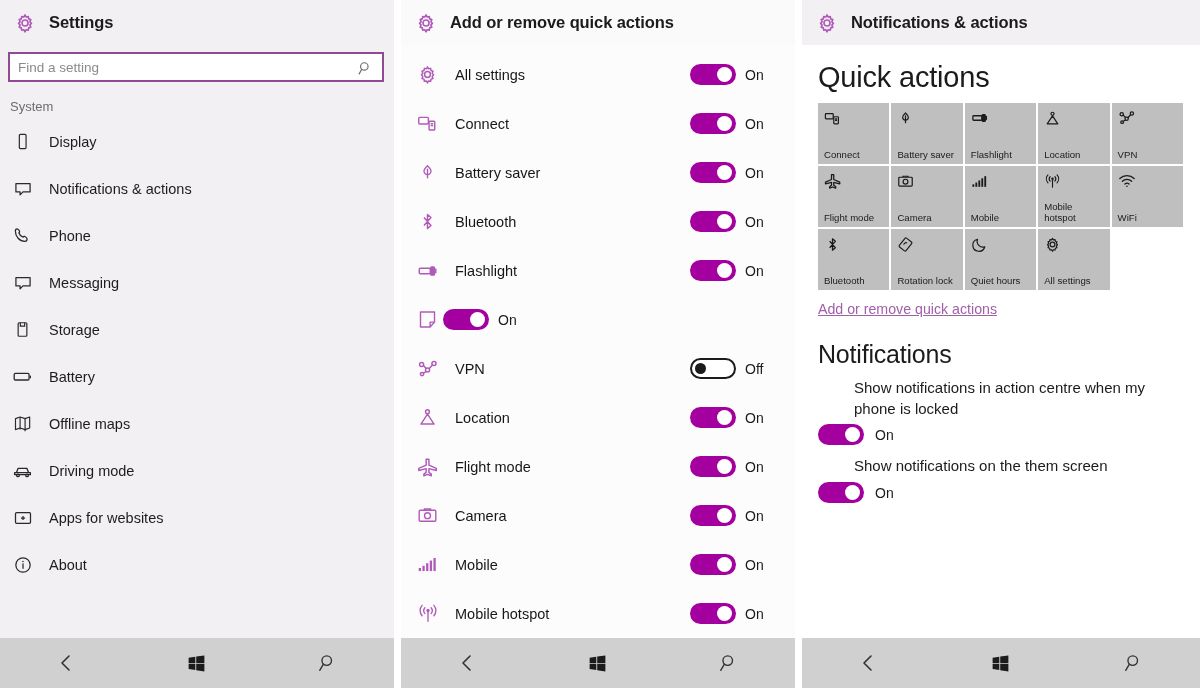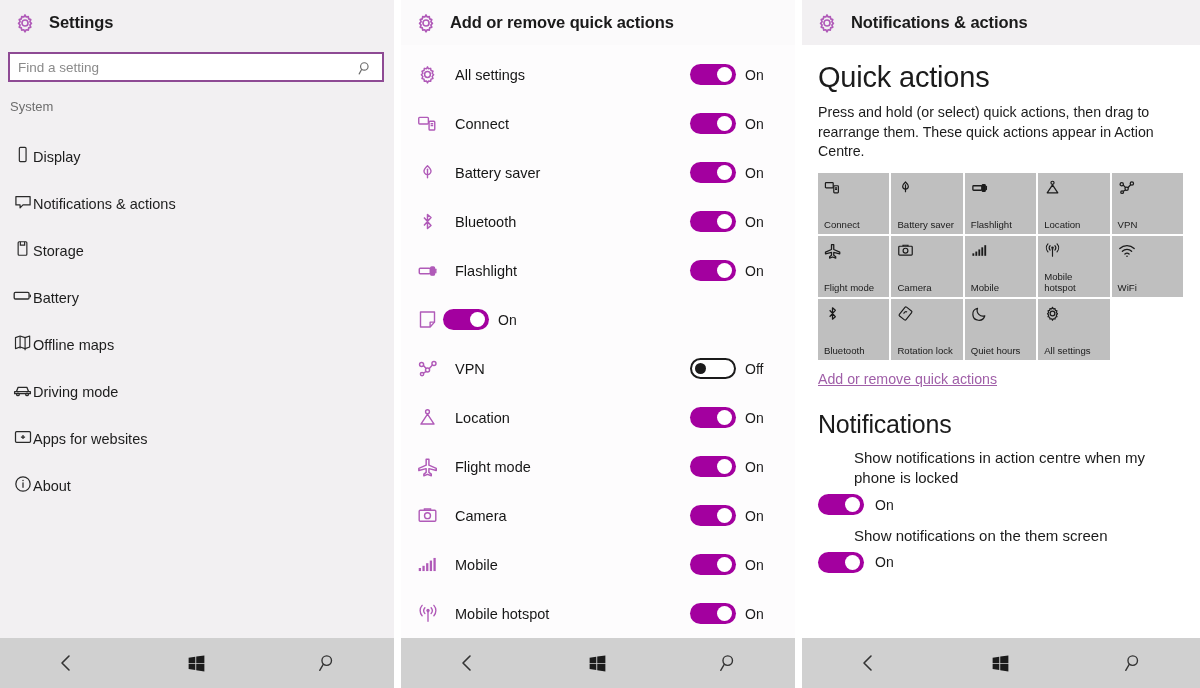--- a/index.html
+++ b/index.html
@@ -80,21 +80,22 @@
   .group-label {
     font-size: 13px;
     color: #6e6e6e;
     padding: 17px 16px 4px 10px;
   }
 
   .nav-list { padding-left: 8px; }
   .nav-item {
     height: 47px;
     display: flex;
-    align-items: flex-end;
+    align-items: center;
+    gap: 16px;
     padding-left: 4px;
   }
   .nav-icon { width: 21px; height: 21px; flex: 0 0 21px; display: flex; align-items: center; justify-content: center; }
   .nav-label { font-size: 14.5px; color: #1d1d1d; }
 
   
   .qa-list { padding-top: 5px; }
   .qa-row {
     height: 49px;
     display: flex;
@@ -250,21 +251,37 @@
 
       <div class="nav-item">
         <span class="nav-icon">
           <svg viewBox="0 0 24 24" width="20" height="20" fill="none" stroke="#2a2a2a" stroke-width="1.5">
             <path d="M3.5 5.5h17v10h-8.5l-3.5 3.5v-3.5h-5z" stroke-linejoin="round"></path>
           </svg>
         </span>
         <span class="nav-label">Notifications &amp; actions</span>
       </div>
 
-
+      <div class="nav-item">
+        <span class="nav-icon">
+          <svg viewBox="0 0 24 24" width="19" height="19" fill="none" stroke="#2a2a2a" stroke-width="1.6">
+            <path d="M5 3.5c2 0 2.6 1.5 3.3 3 .4.9-.2 1.5-.9 2 .8 2.7 2.8 4.7 5.4 5.6.5-.7 1.1-1.3 2-.9 1.5.7 3 1.3 3 3.3 0 1.6-1.2 2.8-2.7 2.8C8.2 19.3 3 13.4 3 6.2 3 4.7 3.8 3.5 5 3.5z" stroke-linejoin="round"></path>
+          </svg>
+        </span>
+        <span class="nav-label">Phone</span>
+      </div>
+
+      <div class="nav-item">
+        <span class="nav-icon">
+          <svg viewBox="0 0 24 24" width="20" height="20" fill="none" stroke="#2a2a2a" stroke-width="1.5">
+            <path d="M3.5 5.5h17v10h-8.5l-3.5 3.5v-3.5h-5z" stroke-linejoin="round"></path>
+          </svg>
+        </span>
+        <span class="nav-label">Messaging</span>
+      </div>
 
       <div class="nav-item">
         <span class="nav-icon">
           <svg viewBox="0 0 24 24" width="19" height="19" fill="none" stroke="#2a2a2a" stroke-width="1.5">
             <rect x="6.5" y="3.5" width="11" height="17" rx="1.3"></rect>
             <path d="M9.3 3.5v4.2h5.4V3.5"></path>
           </svg>
         </span>
         <span class="nav-label">Storage</span>
       </div>
@@ -566,21 +583,20 @@
           <circle cx="12" cy="12" r="3.3"></circle>
           <path d="M12 3.2 13.1 5.4 15.6 5 16 7.5 18.3 8.3 17.3 10.6 19 12.4 17.3 14.2 18.3 16.5 16 17.3 15.6 19.8 13.1 19.4 12 21.6 10.9 19.4 8.4 19.8 8 17.3 5.7 16.5 6.7 14.2 5 12.4 6.7 10.6 5.7 8.3 8 7.5 8.4 5 10.9 5.4Z" stroke-linejoin="round"></path>
         </svg>
       </span>
       <span class="title-text">Notifications &amp; actions</span>
     </div>
 
     <div class="right-body">
 
       <div class="sec-title">Quick actions</div>
-      <div class="sec-desc">Press and hold (or select) quick actions, then drag to rearrange them. These quick actions appear in Action Centre.</div>
 
       <div class="tile-grid">
 
         <div class="tile">
           <span class="tile-icon">
             <svg viewBox="0 0 24 24" width="17" height="17" fill="none" stroke="#1b1b1b" stroke-width="1.7">
               <rect x="2" y="5" width="11" height="7.5" rx="1"></rect>
                 <rect x="13.8" y="9.5" width="6.5" height="10" rx="1"></rect>
                 <path d="M15.6 12.4h2.9M15.6 14.6h2.9"></path>
             </svg>

